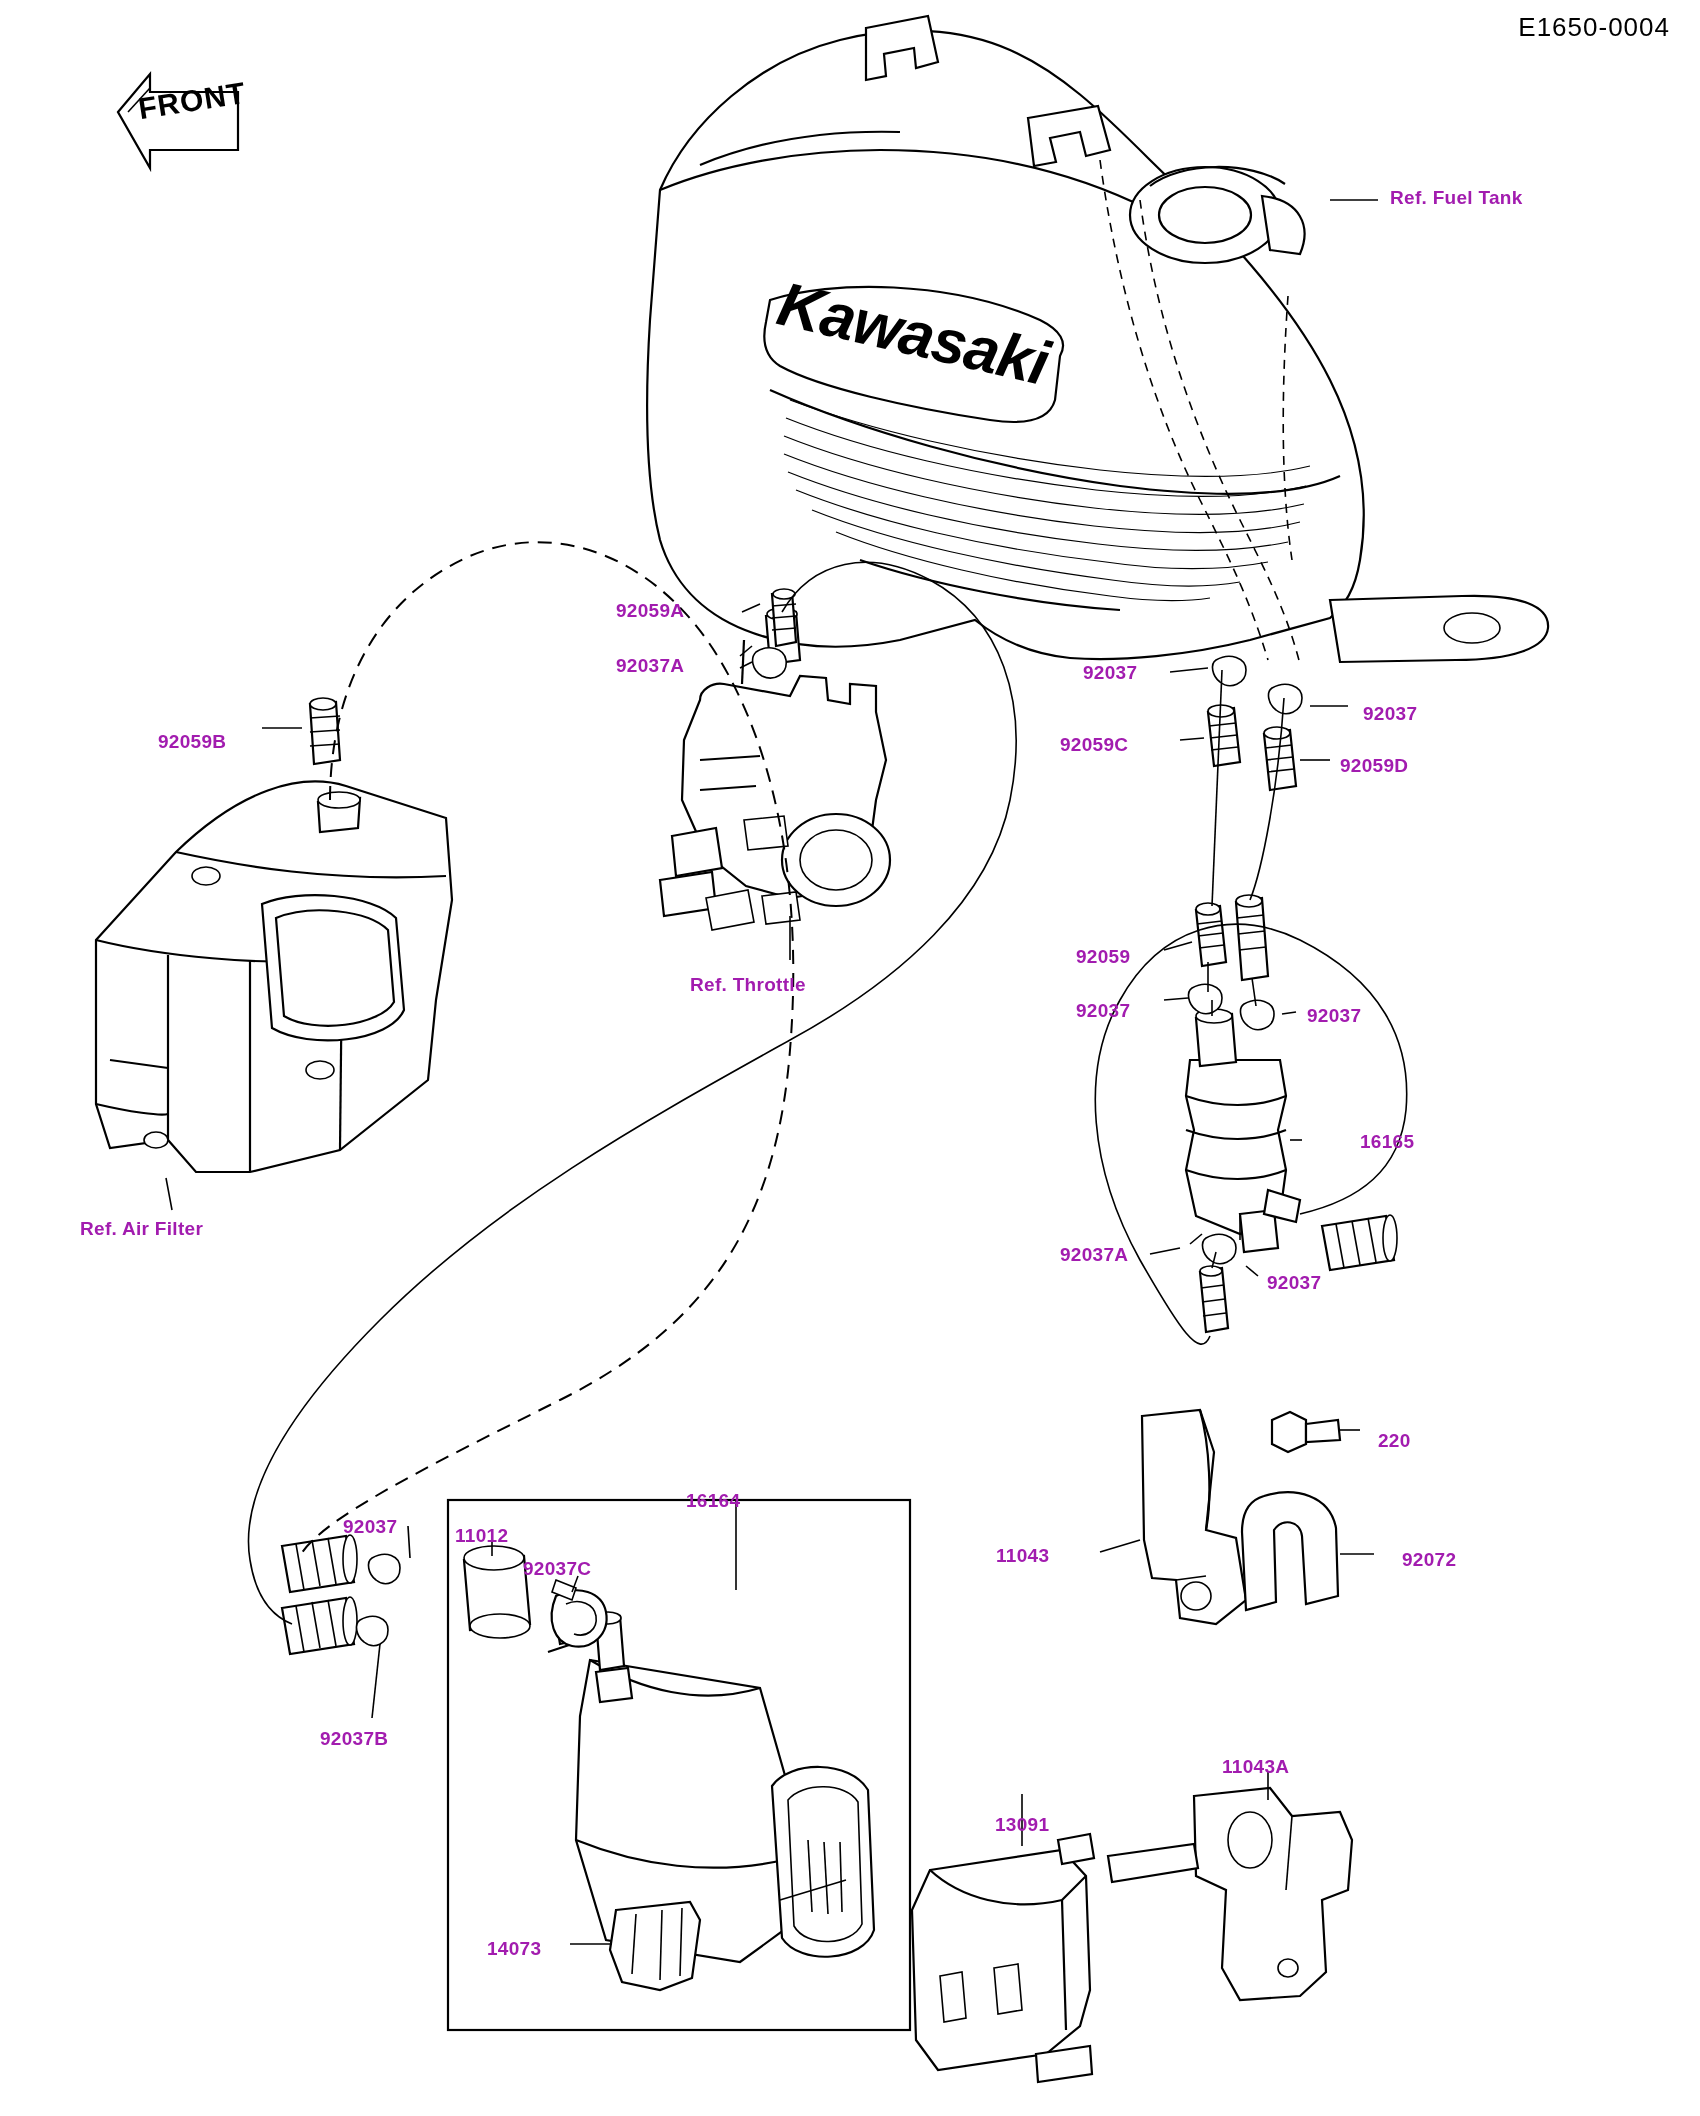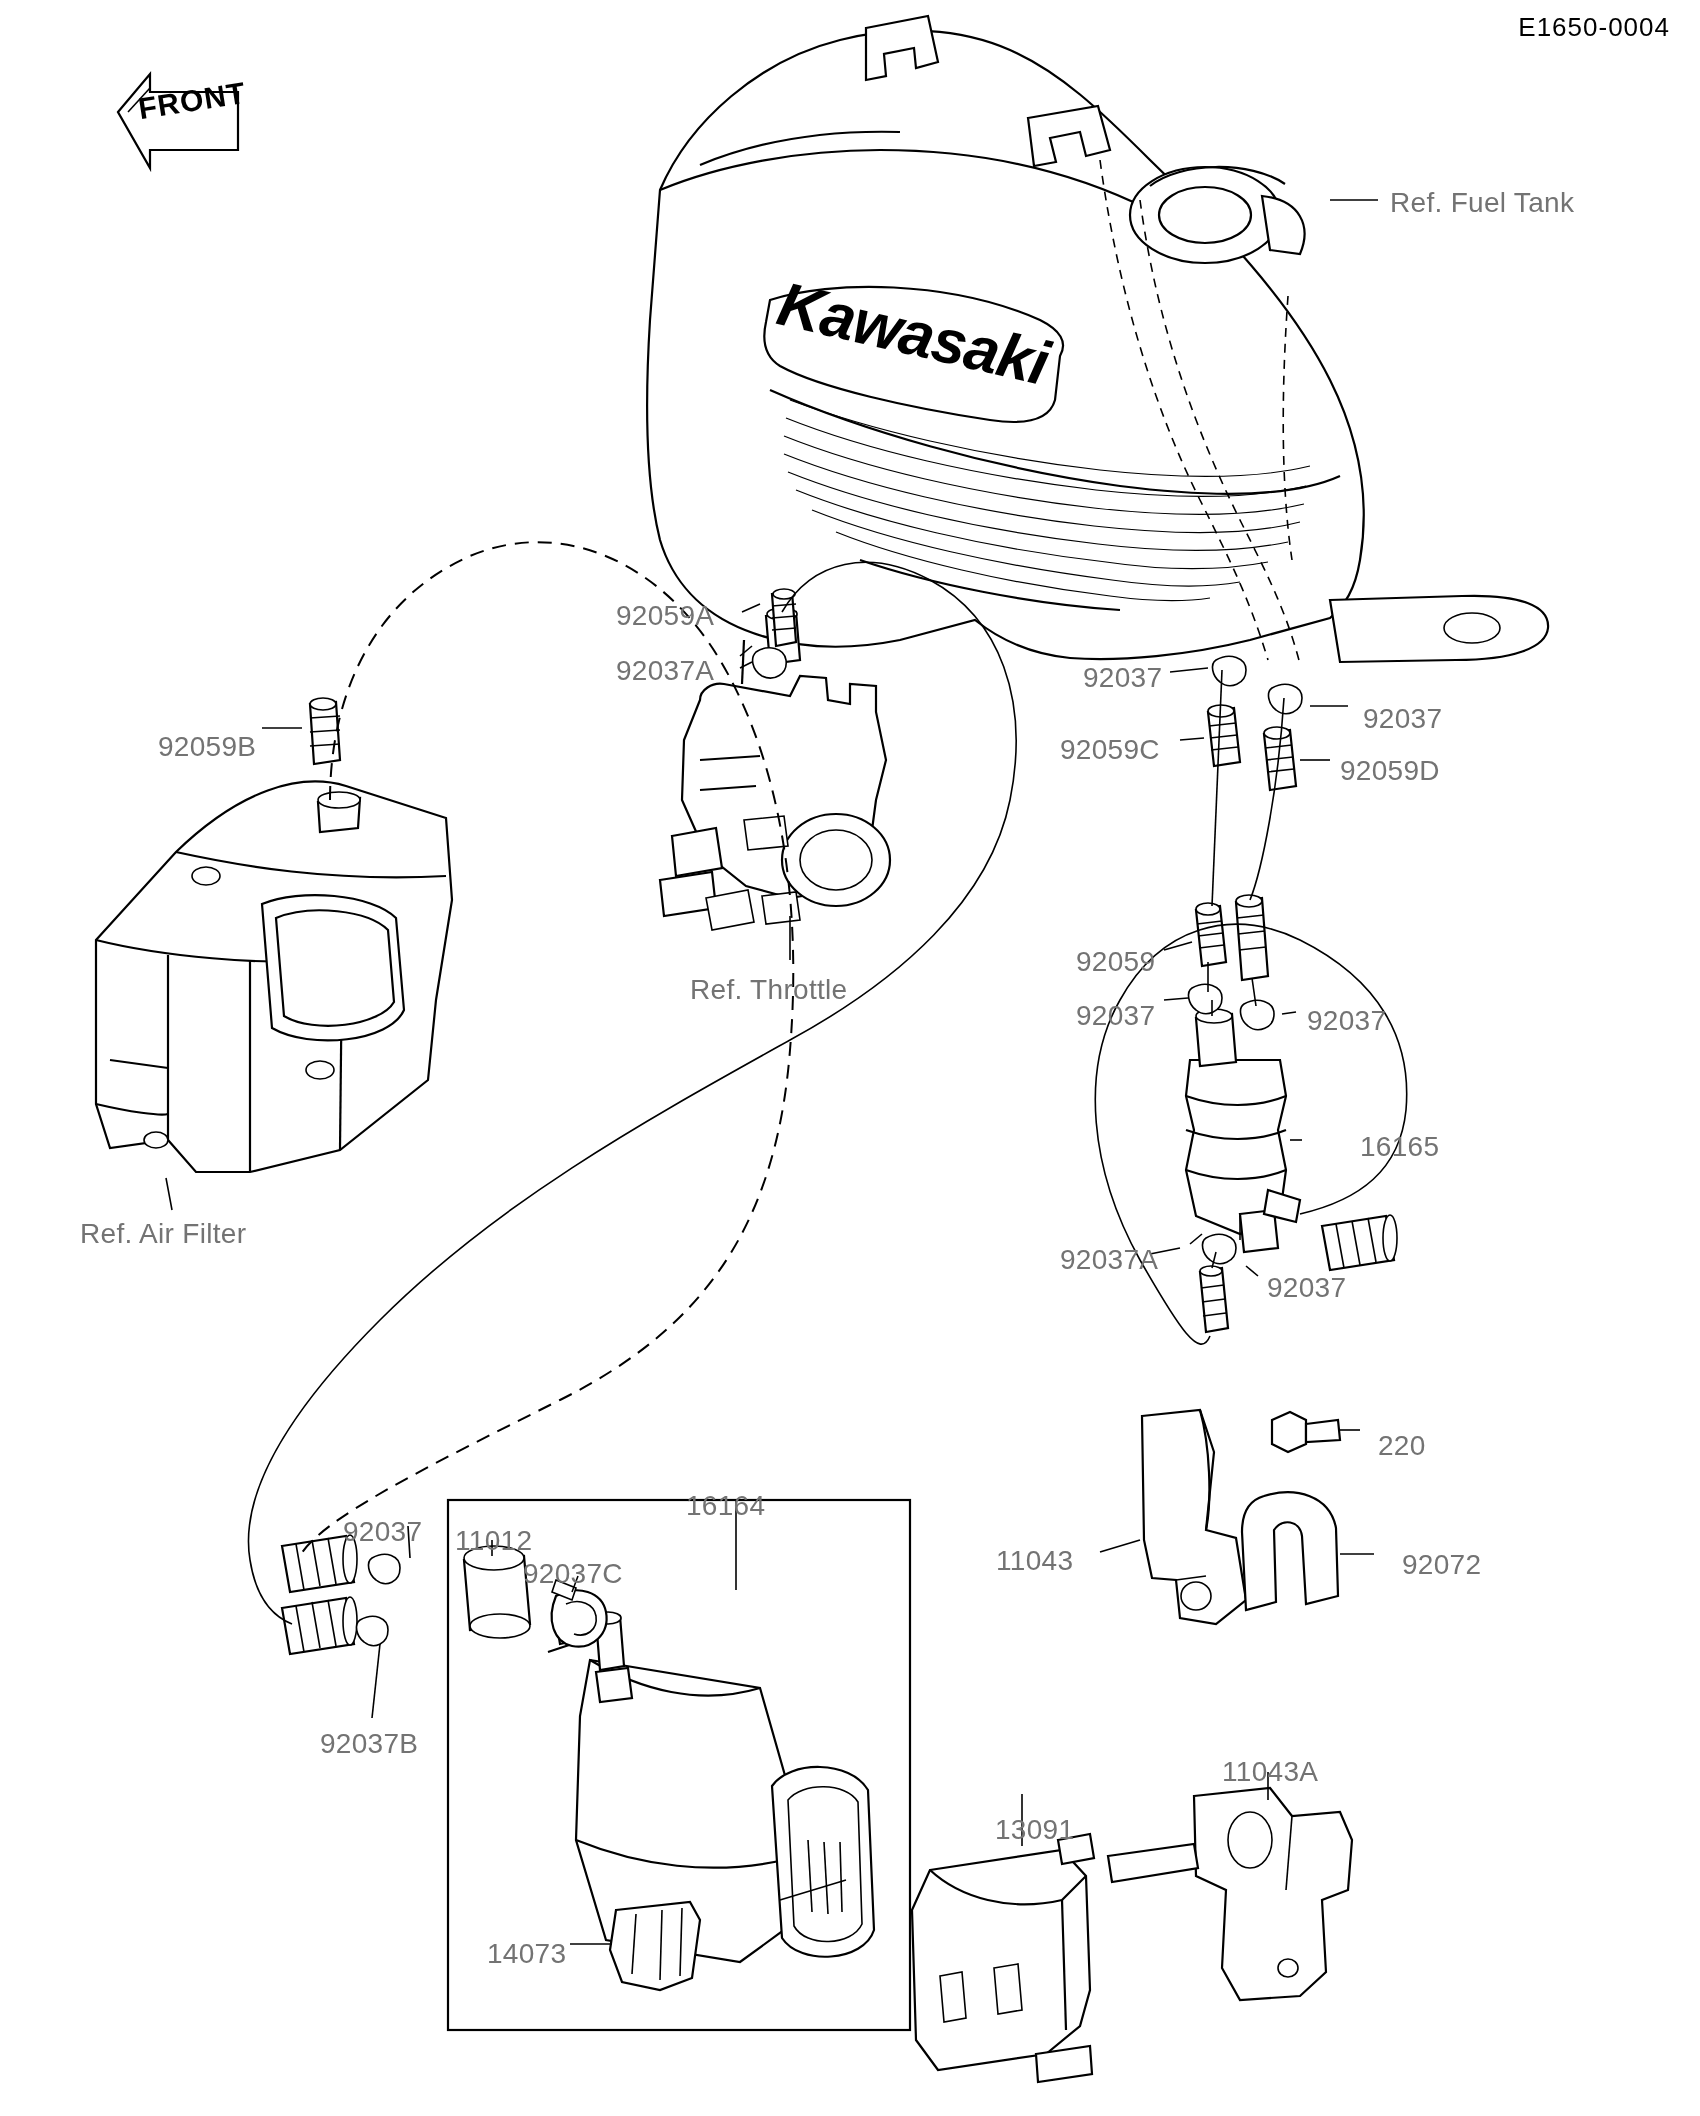--- a/index.html
+++ b/index.html
@@ -17,24 +17,25 @@
   }
   #sheet {
     position: absolute;
     left: 0; top: 0;
     width: 1700px;
     height: 2116px;
   }
   .lbl {
     position: absolute;
     font-family: "Liberation Sans", sans-serif;
-    font-size: 28px;
-    color: #737373;
+    font-size: 19px;
+    color: #a21caf;
     white-space: nowrap;
     letter-spacing: 0.3px;
+    font-weight: bold;
   }
   .doc-code {
     position: absolute;
     right: 30px;
     top: 12px;
     font-size: 26px;
     letter-spacing: 1px;
     font-family: "Liberation Sans", sans-serif;
   }
   .front-badge {

